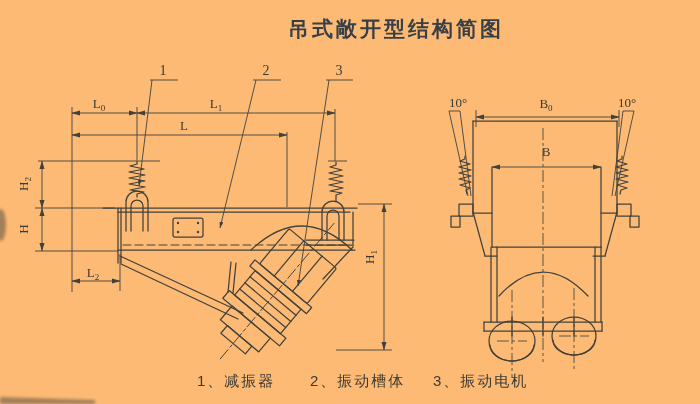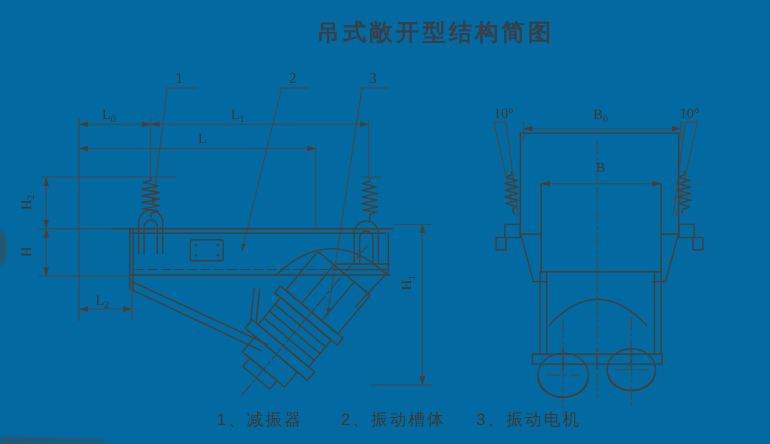--- a/index.html
+++ b/index.html
@@ -1,16 +1,16 @@
 <!DOCTYPE html>
 <html><head>
 <meta charset="utf-8">
 <style>
   html,body{margin:0;padding:0;background:#d8d8d4;}
-  .canvas{position:relative;width:700px;height:404px;background:#0369a1;overflow:hidden;
+  .canvas{position:relative;width:700px;height:404px;background:#fdba74;overflow:hidden;
           font-family:"Liberation Sans",sans-serif;}
   svg{position:absolute;left:0;top:0;}
   .s   {stroke:#42413b;fill:none;stroke-width:1.25;stroke-linecap:round;stroke-linejoin:round;}
   .d   {stroke:#4a4942;fill:none;stroke-width:0.95;stroke-linecap:butt;}
   .dash{stroke-dasharray:8 4;}
   .axis{stroke-dasharray:12 3 3 3;stroke-width:0.9;}
   text {fill:#3a3a33;stroke:none;font-family:"Liberation Serif",serif;}
   .dimlbl{font-size:13px;}
   .sub {font-size:9px;}
   .num {font-size:14px;}

